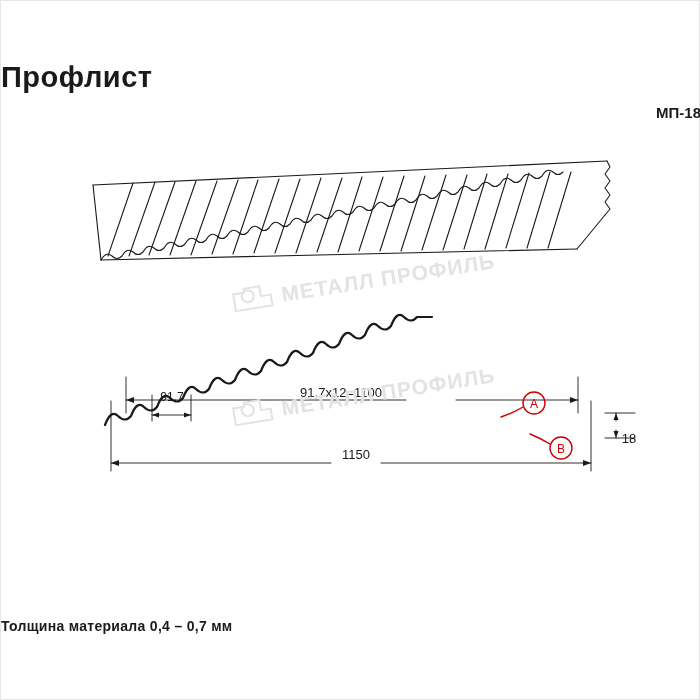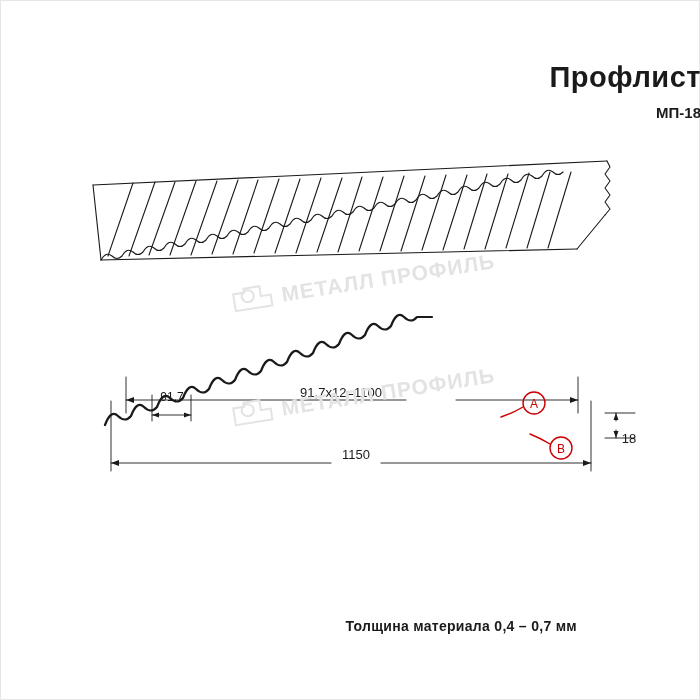--- a/index.html
+++ b/index.html
@@ -20,40 +20,40 @@
     width: 700px;
     height: 700px;
     border: 1px solid #e6e6e6;
     box-sizing: border-box;
   }
   .title {
     position: absolute;
     top: 60px;
     left: 0;
     width: 700px;
-    text-align: right;
+    text-align: left;
     font-size: 29px;
     font-weight: bold;
     letter-spacing: 0.5px;
   }
   .subtitle {
     position: absolute;
     top: 103px;
     left: 0;
     width: 700px;
     text-align: right;
     font-size: 15px;
     font-weight: bold;
   }
   .footer {
     position: absolute;
     top: 617px;
     left: 0;
     width: 576px;
-    text-align: right;
+    text-align: left;
     font-size: 14px;
     font-weight: bold;
     letter-spacing: 0.3px;
   }
   .svg-layer {
     position: absolute;
     top: 0;
     left: 0;
     width: 700px;
     height: 700px;

